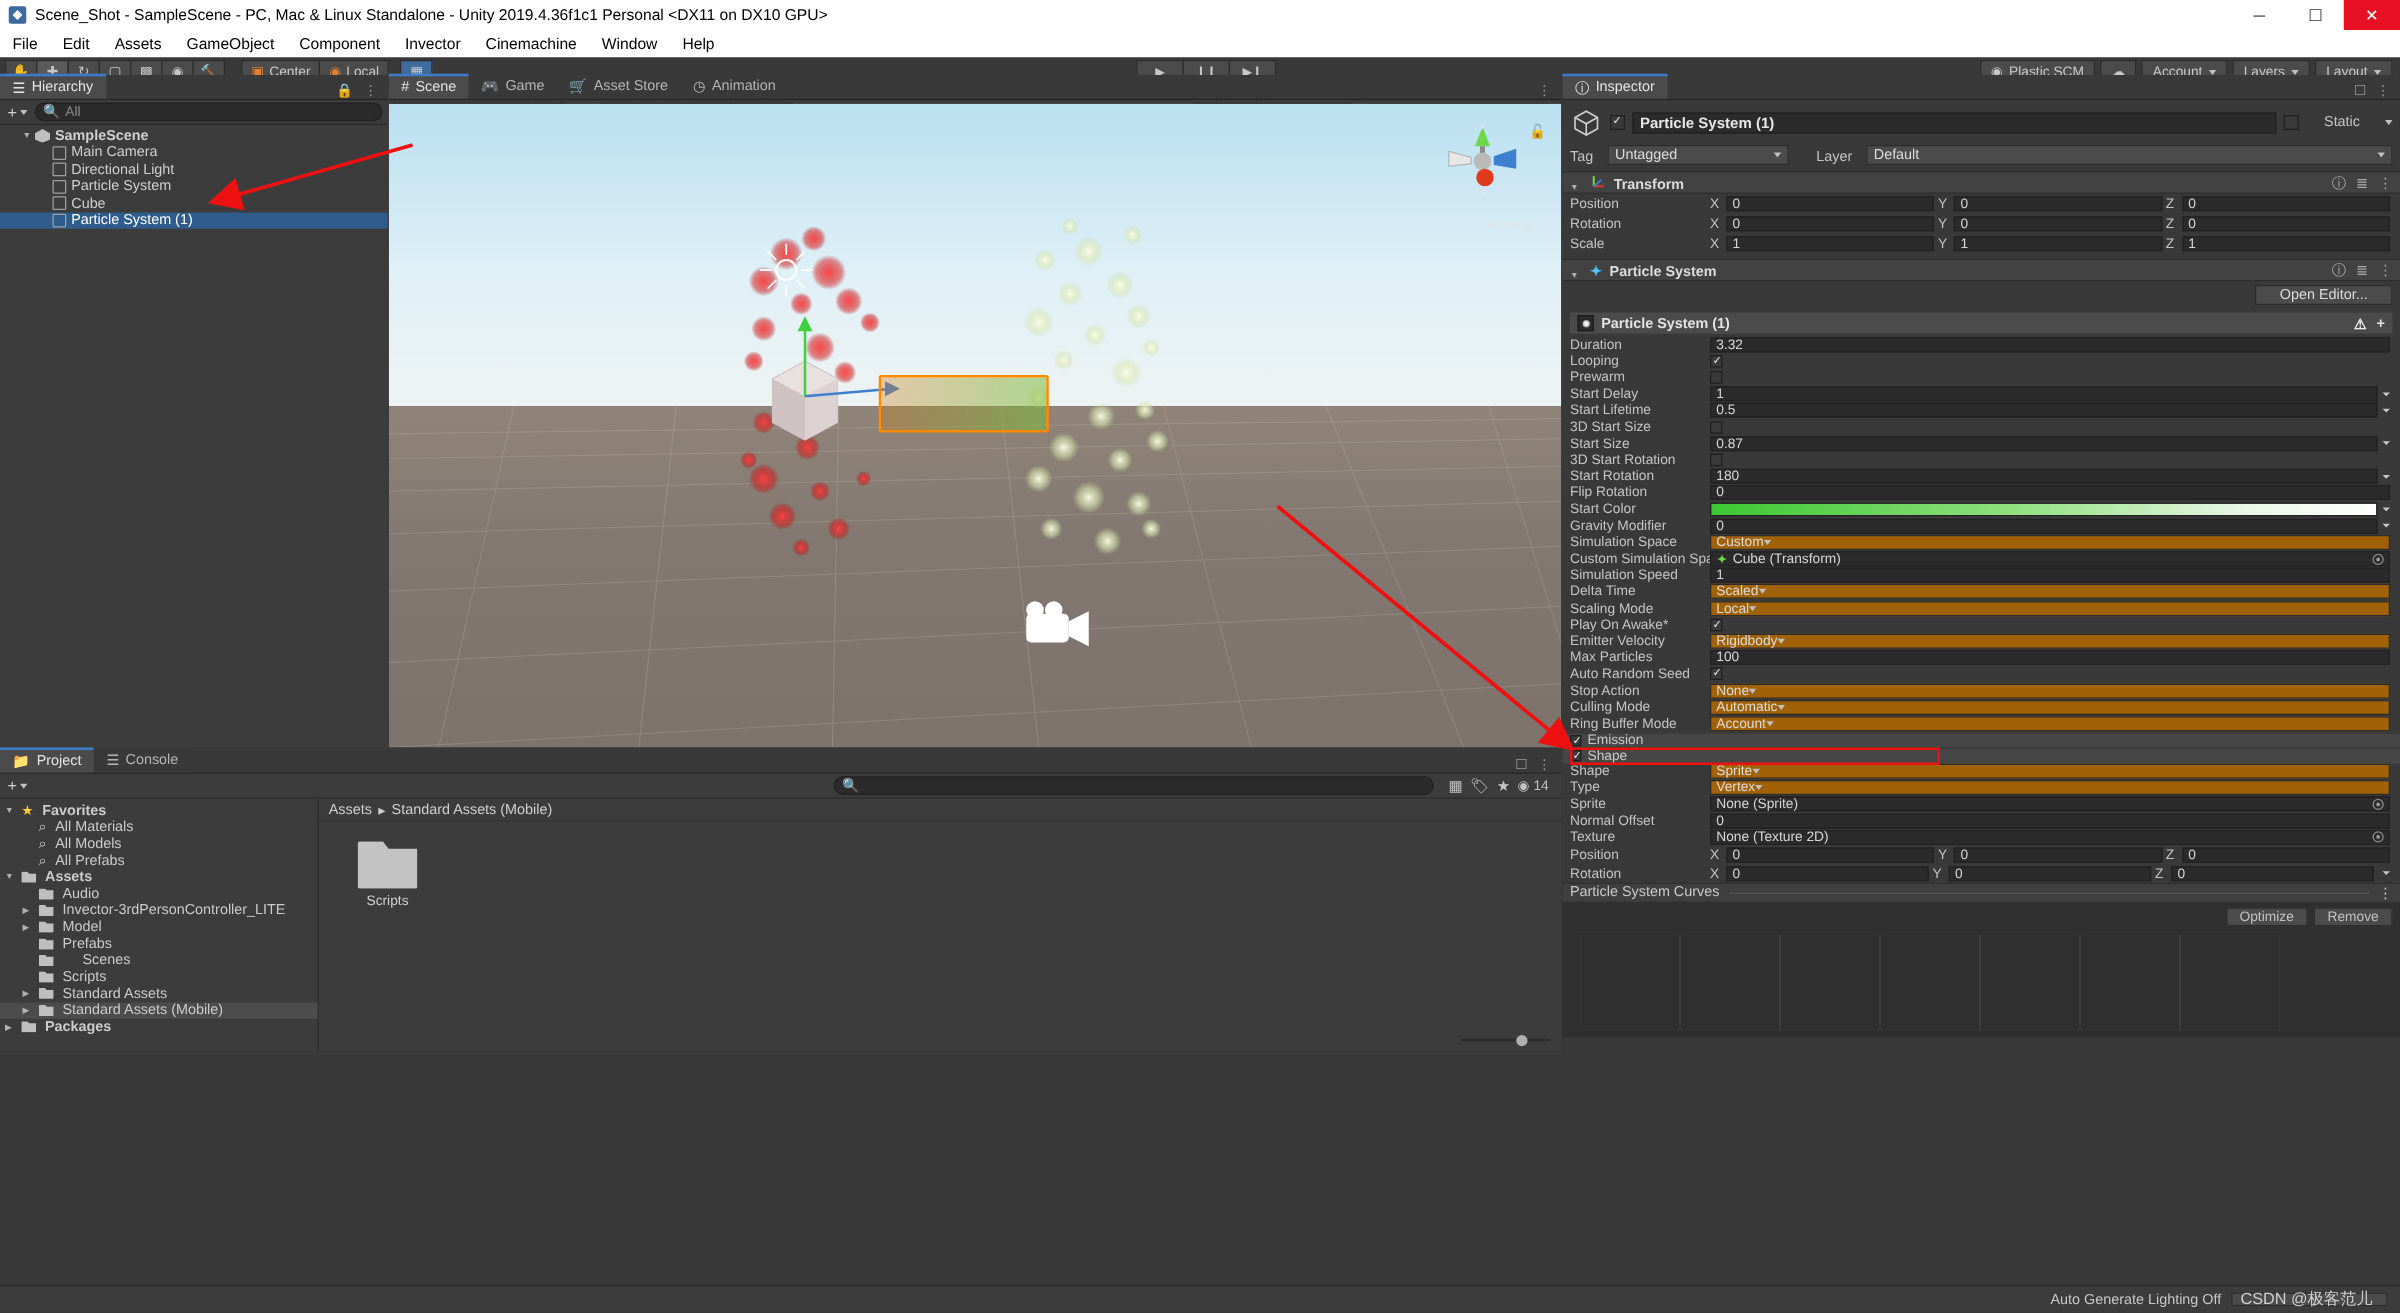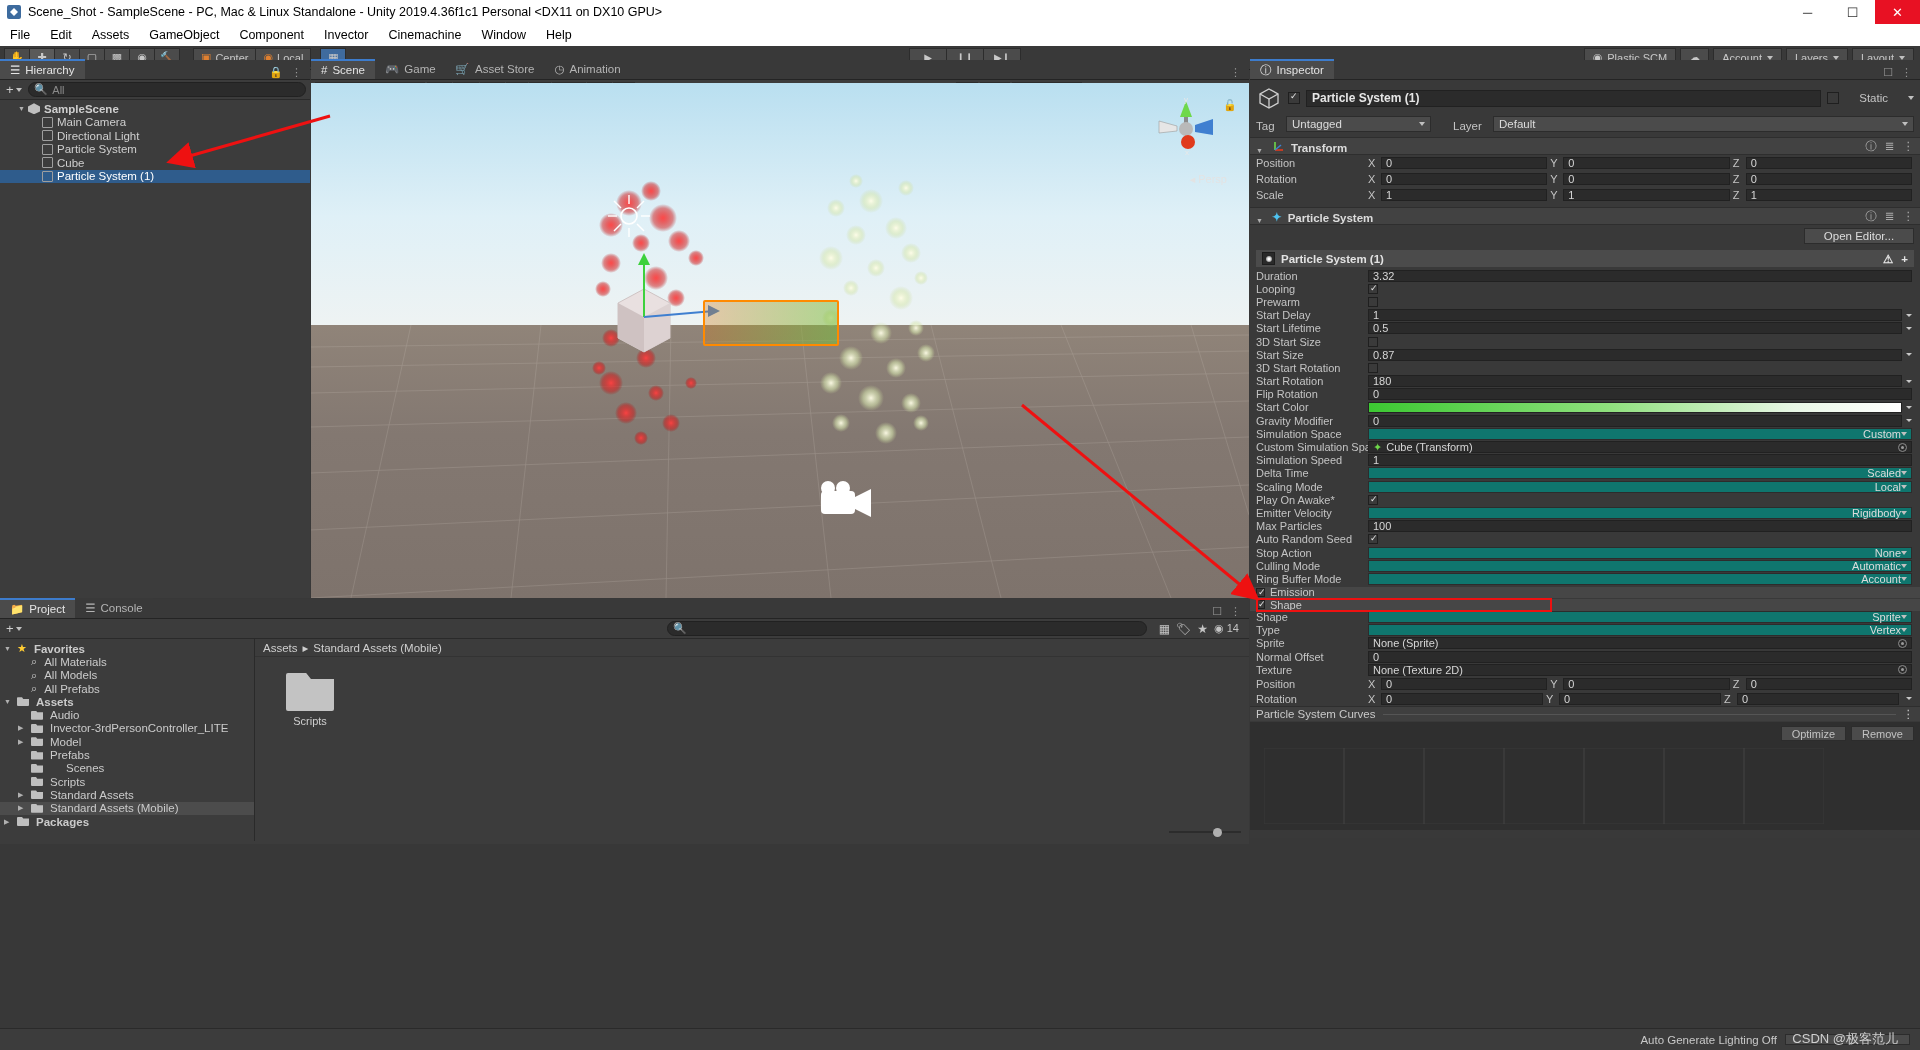--- a/index.html
+++ b/index.html
@@ -165,22 +165,22 @@
   .comp-head {
     height:18px; background:#424242; border-top:1px solid #2e2e2e; border-bottom:1px solid #2e2e2e;
     display:flex; align-items:flex-end; gap:6px; padding:0 6px; font-size:11.5px; font-weight:bold; color:#dcdcdc;
   }
   .comp-head .icons { margin-left:auto; display:flex; gap:8px; color:#aaa; font-weight:normal;}
 
   .prow { height:13.2px; display:flex; align-items:center; padding:0 8px 0 6px; font-size:11px; }
   .plabel { width:112px; color:#c4c4c4; white-space:nowrap; overflow:hidden; }
   .pfield { flex:1; height:12px; background:#2b2b2b; border:1px solid #212121;
     display:flex; align-items:center; padding:0 4px; color:#d6d6d6; font-size:11px; }
-  .pdropdown { flex:1; height:12px; background:#0f766e; border:1px solid #2c2c2c;
-    display:flex; align-items:center; justify-content:flex-end; padding:0 4px;
+  .pdropdown { flex:1; height:12px; background:#a16207; border:1px solid #2c2c2c;
+    display:flex; align-items:center; justify-content:flex-start; padding:0 4px;
     color:#dcdcdc; font-size:11px; }
   .xyz { flex:1; display:flex; align-items:center; gap:3px; }
   .xyz .ax { width:10px; text-align:left; color:#c4c4c4; }
   .xyz .bx { flex:1; height:12px; background:#2b2b2b; border:1px solid #212121;
     padding:0 4px; display:flex; align-items:center; color:#d6d6d6; }
   .mini-caret { width:0;height:0;border-left:3px solid transparent;border-right:3px solid transparent;
     border-top:3.5px solid #c8c8c8; margin-left:4px; flex:none;}
   .slider-track { flex:1; height:11px; background:#4b4b4b; border:1px solid #2c2c2c;
     display:flex;align-items:center; padding:0 2px;}
   .slider-track .bar { width:100%; height:3px; background:#8a8a8a; }

